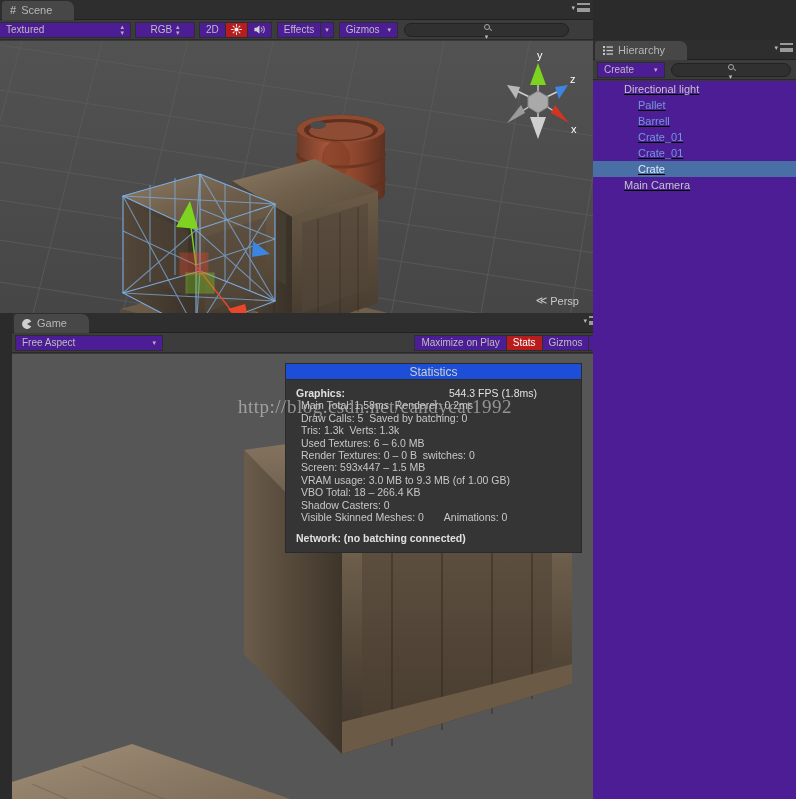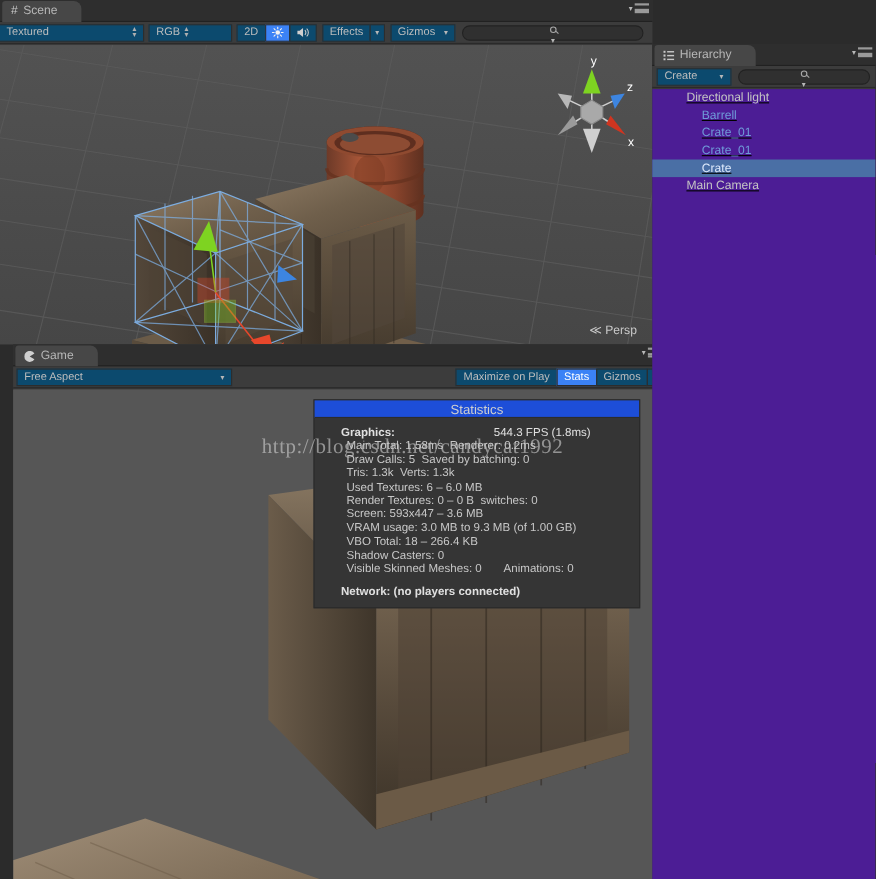--- a/index.html
+++ b/index.html
@@ -46,22 +46,22 @@
     border-bottom: 1px solid #2a2a2a;
     display: flex; align-items: center; gap: 0;
     font-size: 10px; color: #bdbdbd;
   }
   .tb-btn {
     height: 16px; display: flex; align-items: center;
     padding: 0 6px; color: #bdbdbd; font-size: 10px;
     background: #4a4a4a; border: 1px solid #2d2d2d;
     margin-left: -1px; white-space: nowrap;
   }
-  .tb-btn.flat { background: #0c4a6e; }
-  .tb-btn.active { background: #3b82f6; color: #fff; }
+  .tb-btn.flat { background: #4c1d95; }
+  .tb-btn.active { background: #b91c1c; color: #fff; }
   .tb-dd { display: flex; align-items: center; gap: 4px; }
   .arrows { font-size: 7px; line-height: 6px; color: #b0b0b0; text-align: center; }
   .caret { font-size: 7px; color: #b8b8b8; }
 
   .searchbox {
     height: 14px; border-radius: 7px; background: #303030;
     border: 1px solid #222; display: flex; align-items: center;
     padding: 0 6px; gap: 3px; color: #9d9d9d; font-size: 10px; flex-direction: column;
   }
   .mag {
@@ -100,21 +100,21 @@
     position: absolute; left: 285px; top: 363px; width: 297px;
     background: #353535; border: 1px solid #2a2a2a;
     color: #c9c9c9; font-size: 10.5px;
   }
   #stats .stats-title {
     height: 16px; line-height: 16px; text-align: center;
     background: #1d4ed8; color: #cfcfcf; font-size: 12px;
     border-bottom: 1px solid #2c2c2c;
   }
   #stats .stats-body { padding: 7px 0 7px 10px; }
-  #stats .srow { line-height: 12.4px; white-space: pre; color: #c7c7c7; margin-left: 14px; }
+  #stats .srow { line-height: 12.4px; white-space: pre; color: #c7c7c7; }
   #stats .srow.head { font-weight: bold; color: #e0e0e0; display: flex; }
   #stats .srow.head .fps { margin-left: auto; margin-right: 44px; font-weight: normal; padding-left: 26px; }
   #stats .srow.indent { padding-left: 5px; }
   #stats .net { font-weight: bold; color: #e0e0e0; margin-top: 9px; }
 
   
   #hier { left: 593px; top: 16px; width: 203px; height: 799px; margin-top: 24px; }
   #hier-list { position: absolute; left: 0; top: 41px; right: 0; bottom: 0; background: #4c1d95; text-decoration: underline; }
   .hrow {
     height: 16px; display: flex; align-items: center;
@@ -157,21 +157,21 @@
         <span class="caret">▾</span>
         <span class="bars"></span>
       </div>
     </div>
 
     <div class="toolbar">
       <div class="tb-btn flat tb-dd" style="width:132px;justify-content:space-between;">
         <span>Textured</span>
         <span class="arrows">▴<br>▾</span>
       </div>
-      <div class="tb-btn flat tb-dd" style="width:76px;justify-content:flex-start;margin-left:4px;">
+      <div class="tb-btn flat tb-dd" style="width:60px;justify-content:center;margin-left:4px;">
         <span>RGB</span>
         <span class="arrows">▴<br>▾</span>
       </div>
       <div class="tb-btn flat" style="margin-left:4px;">
         <span>2D</span>
       </div>
       <div class="tb-btn active" style="padding:0 5px;">
         <svg width="11" height="11" viewBox="0 0 12 12">
           <circle cx="6" cy="6" r="2.3" fill="#f2f2f2"></circle>
           <g stroke="#f2f2f2" stroke-width="1.1" stroke-linecap="round">
@@ -378,21 +378,21 @@
         </svg>
         <span>Game</span>
       </div>
       <div class="panel-menu">
         <span class="caret">▾</span>
         <span class="bars"></span>
       </div>
     </div>
 
     <div class="toolbar">
-      <div class="tb-btn flat tb-dd" style="width:196px;justify-content:space-between;margin-left:3px;">
+      <div class="tb-btn flat tb-dd" style="width:148px;justify-content:space-between;margin-left:3px;">
         <span>Free Aspect</span>
         <span class="caret">▾</span>
       </div>
       <div style="flex:1"></div>
       <div class="tb-btn flat">
         <span>Maximize on Play</span>
       </div>
       <div class="tb-btn active">
         <span>Stats</span>
       </div>
@@ -481,26 +481,26 @@
     <div class="stats-body">
       <div class="srow head">
         <span>Graphics:</span>
         <span class="fps">544.3 FPS (1.8ms)</span>
       </div>
       <div class="srow indent">Main Total: 1.58ms  Renderer: 0.2ms</div>
       <div class="srow indent">Draw Calls: 5  Saved by batching: 0</div>
       <div class="srow indent">Tris: 1.3k  Verts: 1.3k</div>
       <div class="srow indent">Used Textures: 6 – 6.0 MB</div>
       <div class="srow indent">Render Textures: 0 – 0 B  switches: 0</div>
-      <div class="srow indent">Screen: 593x447 – 3.6 MB</div>
+      <div class="srow indent">Screen: 593x447 – 1.5 MB</div>
       <div class="srow indent">VRAM usage: 3.0 MB to 9.3 MB (of 1.00 GB)</div>
       <div class="srow indent">VBO Total: 18 – 266.4 KB</div>
       <div class="srow indent">Shadow Casters: 0</div>
       <div class="srow indent">Visible Skinned Meshes: 0       Animations: 0</div>
-      <div class="srow net">Network: (no players connected)</div>
+      <div class="srow net">Network: (no batching connected)</div>
     </div>
   </div>
 
   <div class="watermark-url">http://blog.csdn.net/candycat1992</div>
   <div class="watermark-br">@51CTO博客</div>
 
   <div class="panel" id="hier">
 
     <div class="tabbar">
       <div class="tab">
@@ -532,20 +532,24 @@
       </div>
     </div>
 
     <div id="hier-list">
         <div class="hrow">
           <span class="foldout" style="margin-left: 14px;"></span>
           <span class="hlabel">Directional light</span>
         </div>
         <div class="hrow">
           <span class="foldout" style="margin-left: 28px;"></span>
+          <span class="hlabel prefab">Pallet</span>
+        </div>
+        <div class="hrow">
+          <span class="foldout" style="margin-left: 28px;"></span>
           <span class="hlabel prefab">Barrell</span>
         </div>
         <div class="hrow">
           <span class="foldout" style="margin-left: 28px;"></span>
           <span class="hlabel prefab">Crate_01</span>
         </div>
         <div class="hrow">
           <span class="foldout" style="margin-left: 28px;"></span>
           <span class="hlabel prefab">Crate_01</span>
         </div>

